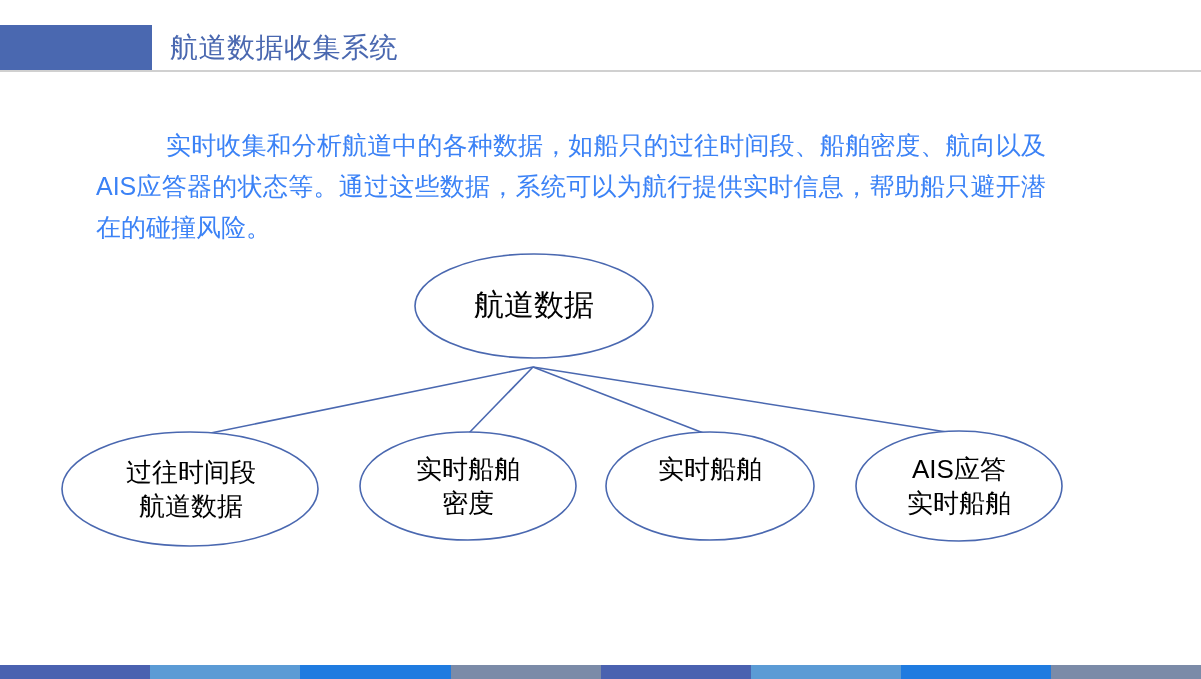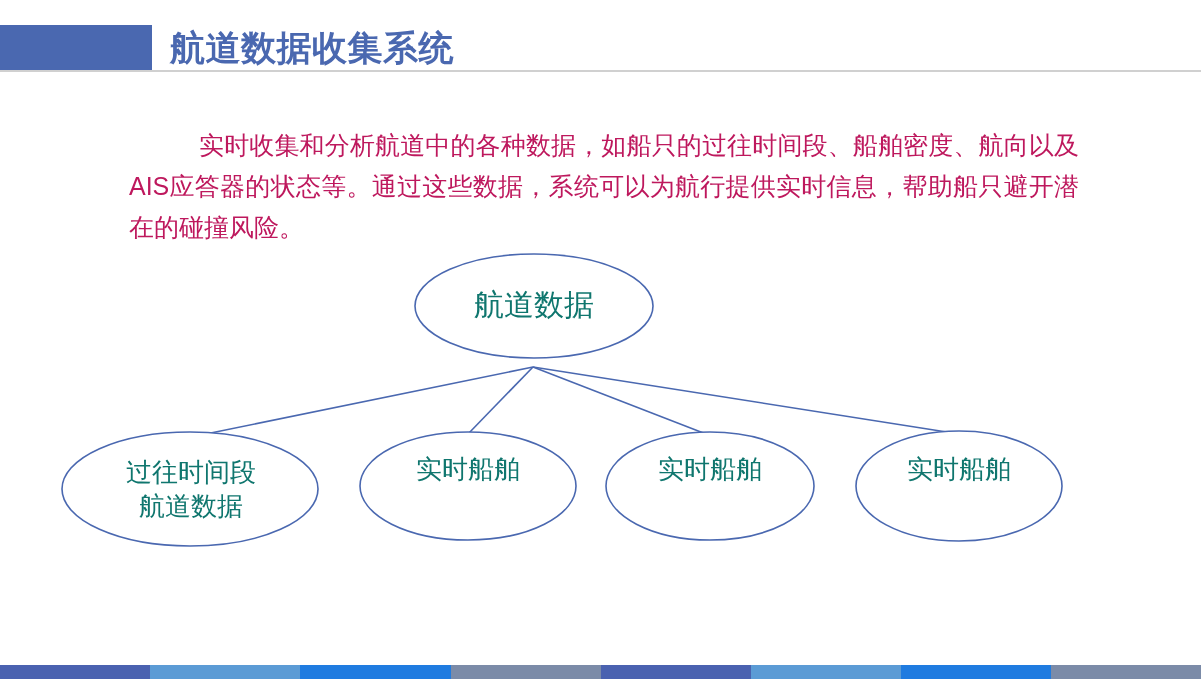--- a/index.html
+++ b/index.html
@@ -30,22 +30,22 @@
     left: 0;
     top: 25px;
     width: 152px;
     height: 47px;
     background: #4A68B0;
   }
   .header-title {
     position: absolute;
     left: 170px;
     top: 27px;
-    font-size: 35px;
-    font-weight: bold;
+    font-size: 28px;
+    font-weight: normal;
     color: #4A68B0;
     letter-spacing: 0.5px;
     line-height: 42px;
     white-space: nowrap;
   }
   .header-rule {
     position: absolute;
     left: 0;
     top: 70px;
     width: 1201px;
@@ -54,42 +54,41 @@
   }
 
   
   .body-text {
     position: absolute;
     left: 96px;
     top: 125px;
     width: 950px;
     font-size: 25px;
     line-height: 41px;
-    color: #be185d;
+    color: #3b82f6;
     text-align: justify;
     text-indent: 70px;
     letter-spacing: 0px;
-    margin-left: 33px;
   }
 
   
   .diagram {
     position: absolute;
     left: 0;
     top: 0;
     width: 1201px;
     height: 679px;
     pointer-events: none;
   }
   .diagram svg { display: block; }
 
   .node-label {
     position: absolute;
     text-align: center;
-    color: #0f766e;
+    color: #000000;
     pointer-events: none;
   }
   .node-root-label {
     left: 415px;
     top: 286px;
     width: 238px;
     font-size: 30px;
     line-height: 38px;
   }
   .node-child-label {
@@ -143,27 +142,29 @@
 
   <div class="node-label node-root-label">航道数据</div>
 
   <div class="node-label node-child-label node-c0-label">
     <div>过往时间段</div>
     <div>航道数据</div>
   </div>
 
   <div class="node-label node-child-label node-c1-label">
     <div>实时船舶</div>
+    <div>密度</div>
   </div>
 
   <div class="node-label node-child-label node-c2-label">
     <div>实时船舶</div>
   </div>
 
   <div class="node-label node-child-label node-c3-label">
+    <div>AIS应答</div>
     <div>实时船舶</div>
   </div>
 
   <div class="footer-bar">
     <div class="footer-seg" style="background: rgb(74, 98, 176);"></div>
     <div class="footer-seg" style="background: rgb(91, 155, 213);"></div>
     <div class="footer-seg" style="background: rgb(31, 123, 224);"></div>
     <div class="footer-seg" style="background: rgb(123, 139, 168);"></div>
     <div class="footer-seg" style="background: rgb(74, 98, 176);"></div>
     <div class="footer-seg" style="background: rgb(91, 155, 213);"></div>

